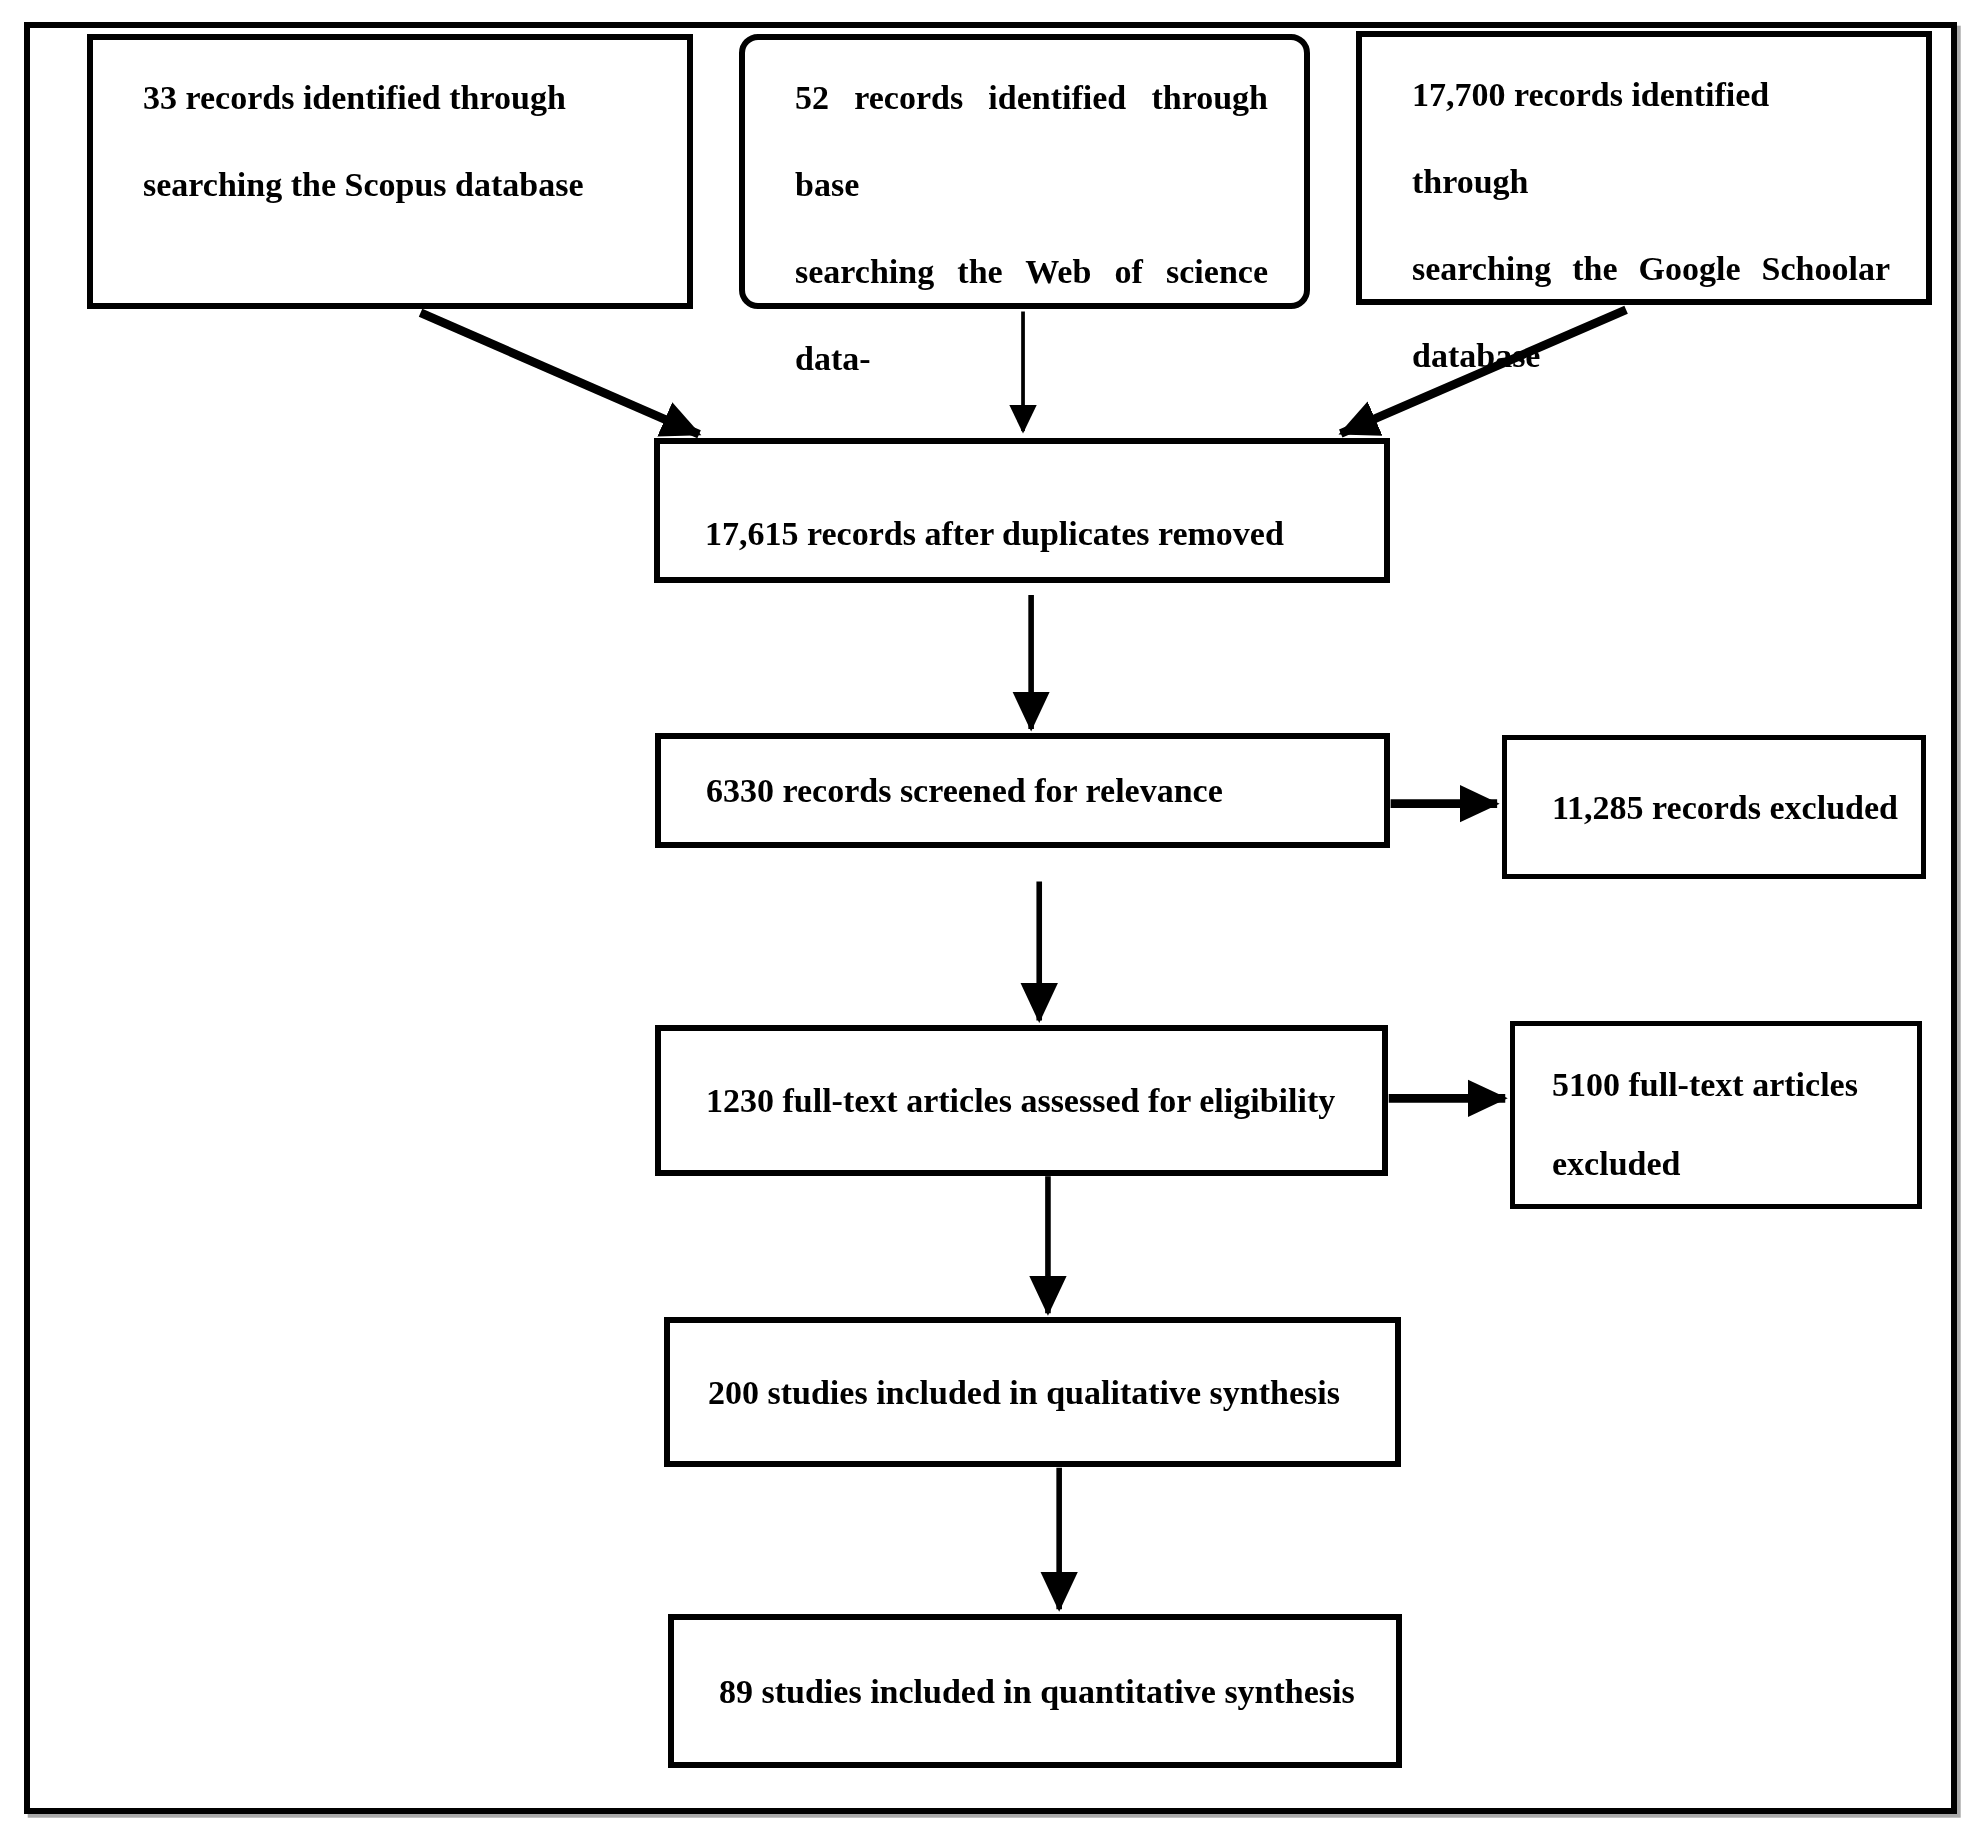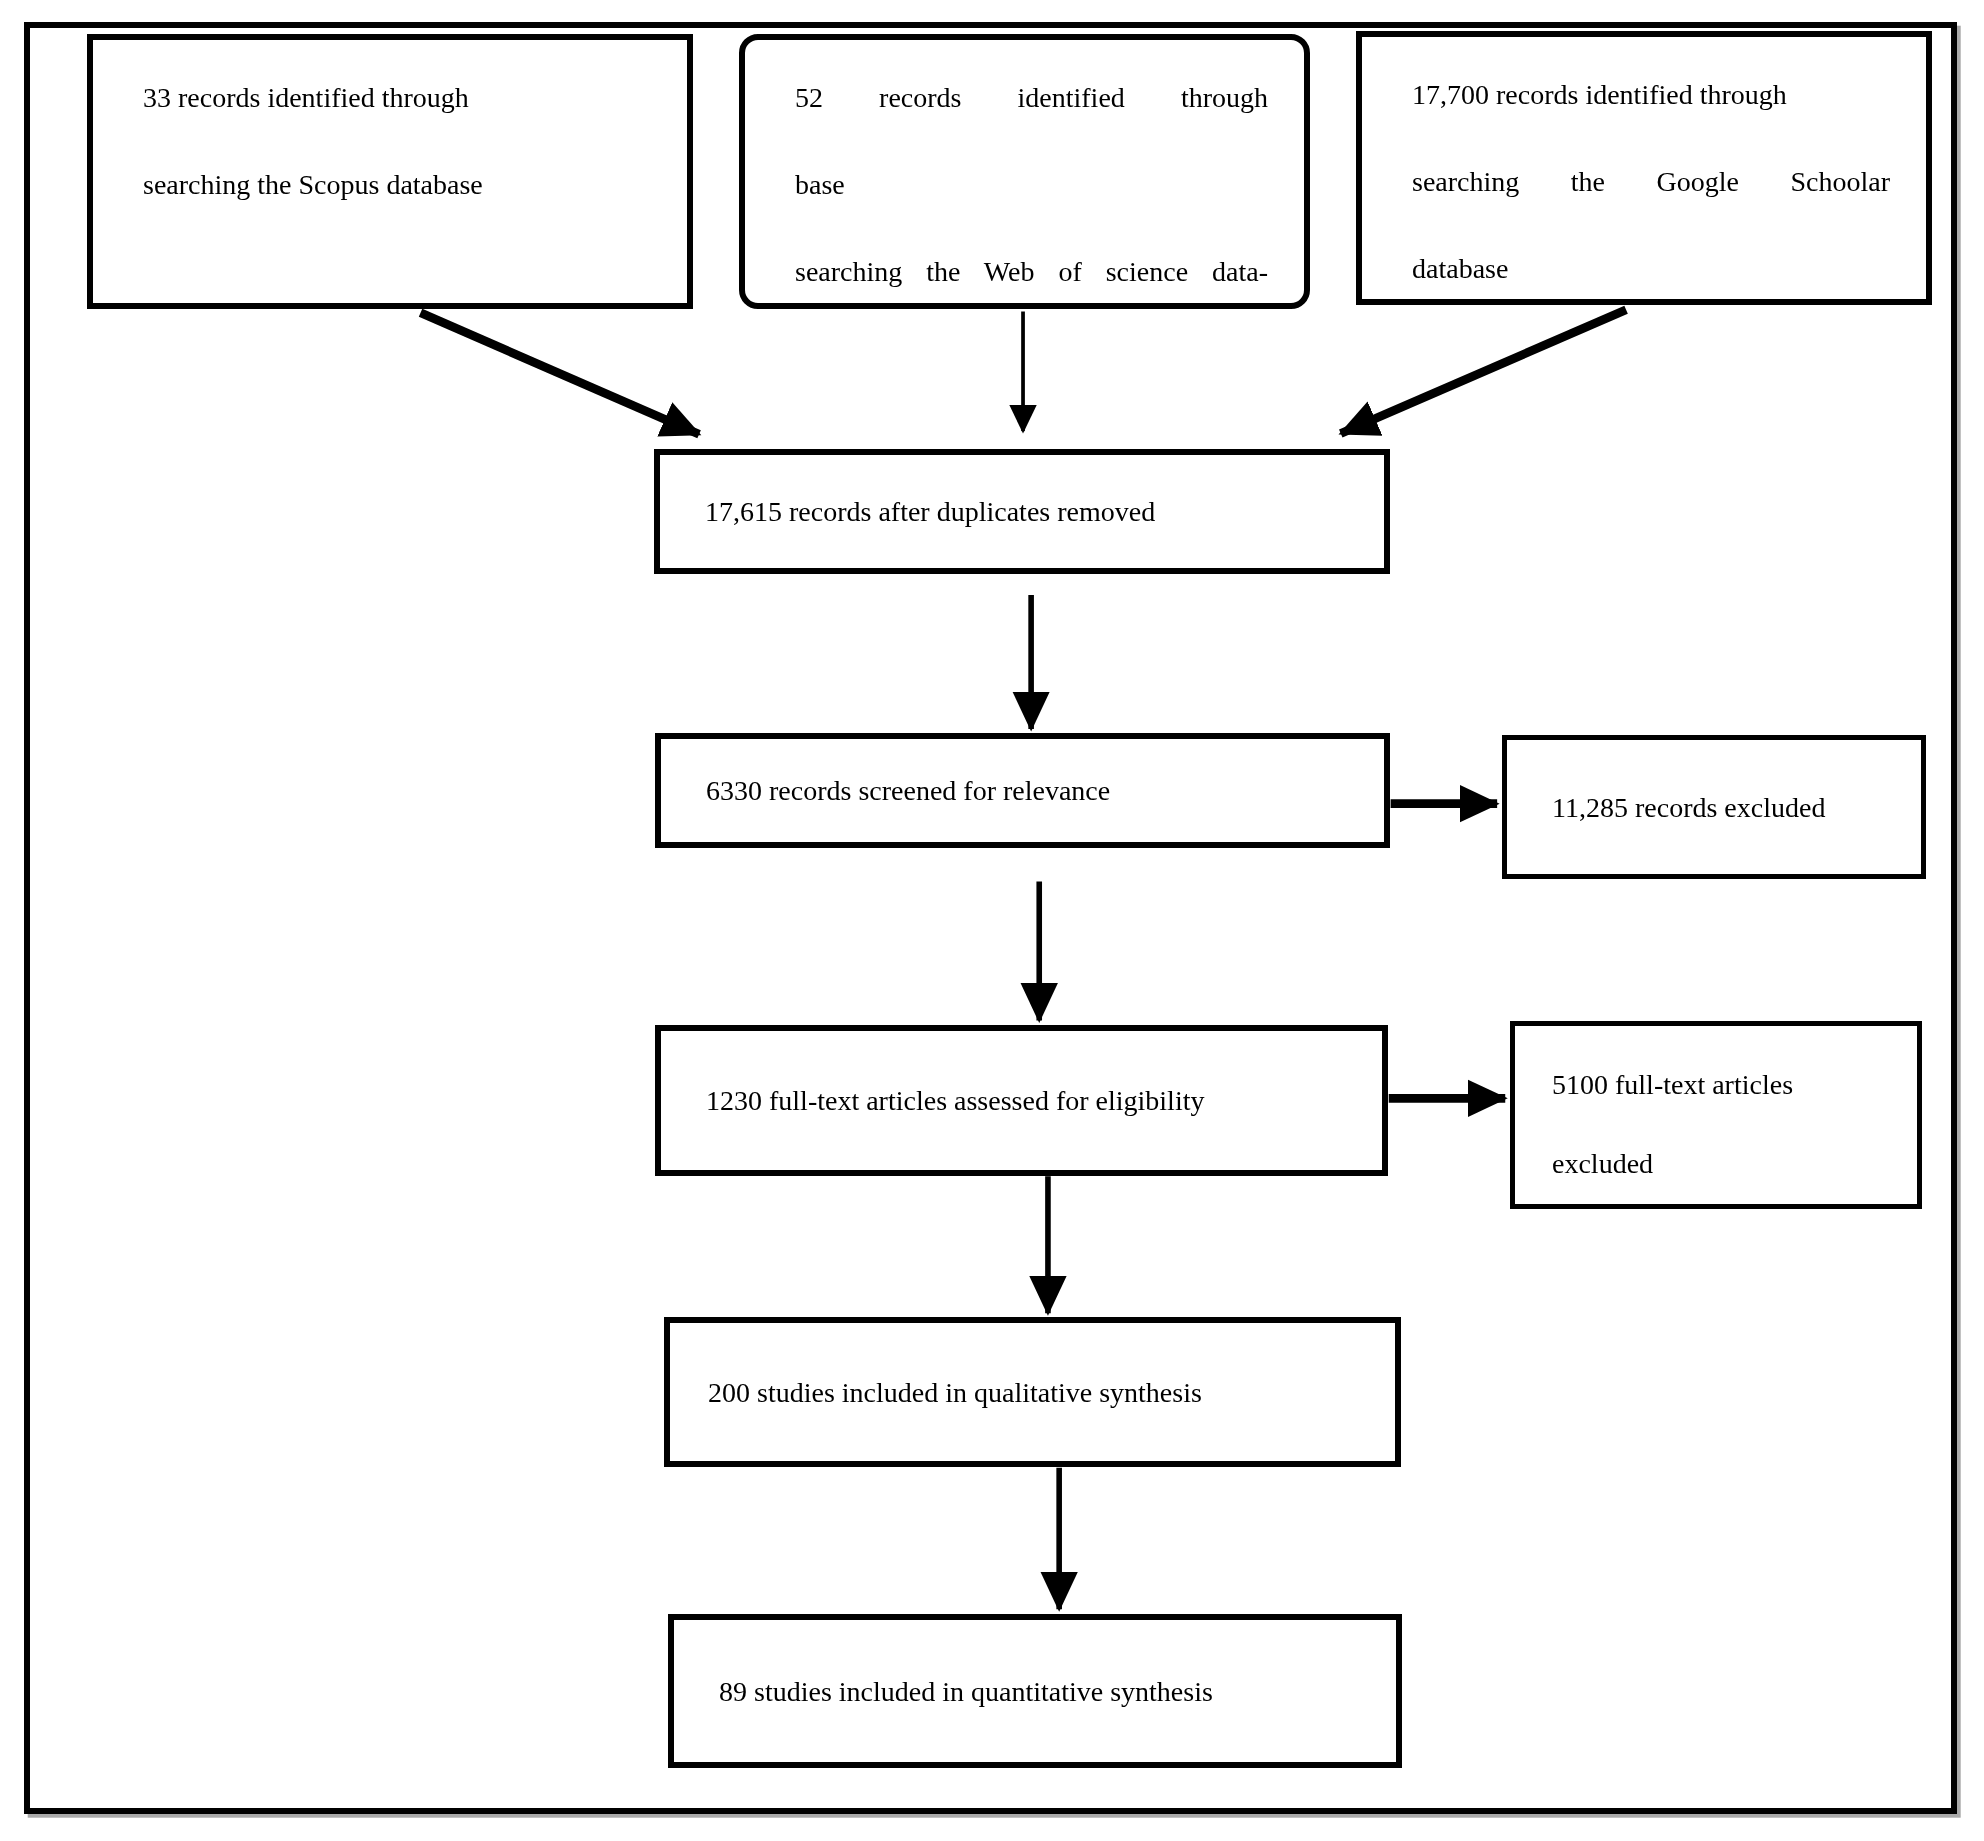--- a/index.html
+++ b/index.html
@@ -18,43 +18,44 @@
     width:1921px; height:1780px;
     border:6.2px solid #000;
     box-shadow:3.7px 3.7px 0 0 #a9a9a9;
     background:transparent;
   }
   .bx{
     position:absolute;
     box-sizing:border-box;
     border:6.9px solid #000;
     background:#ffffff;
-    font-size:28px;
+    font-size:34px;
     line-height:87px;
+    font-weight:bold;
   }
   .bx-top{ padding:13.7px 36px 0 50px; }
   .bx-top .ln{ text-align:left; }
   .bx-top .ln.just{ text-align:justify; text-align-last:justify; }
   .bx-mid{
     display:flex;
     align-items:center;
     padding-left:45px;
     padding-right:12.5px;
   }
   .bx-exc2{ padding:18.7px 12.5px 0 37px; line-height:79px; }
   .arrows{
     position:absolute;
     left:0; top:0;
     pointer-events:none;
   }
   
   #box-scopus       { left:87px;  top:34px;   width:606px;  height:275px; }
   #box-wos          { left:739px; top:34px;   width:571px;  height:275px;border-radius:19px; }
   #box-scholar      { left:1356px; top:31px;   width:576px;  height:274px; }
-  #box-dedup        { left:654px; top:449px;  width:736px; height:125px; }
+  #box-dedup        { left:654px; top:438px;  width:736px; height:145px;align-items:flex-end; }
   #box-screened     { left:655px; top:733px; width:735px; height:115px; }
   #box-rec-excluded { left:1502px; top:735px; width:424px;  height:144px; border-width:5.6px; }
   #box-fulltext     { left:655px; top:1025px; width:733px; height:151px; }
   #box-ft-excluded  { left:1510px; top:1021px; width:412px;  height:188px; border-width:5.6px; }
   #box-qualitative  { left:664px; top:1317px; width:737px; height:150px;padding-left:38px; }
   #box-quantitative { left:668px; top:1614px; width:734px; height:154px; }
 </style>
 </head>
 <body>
 

